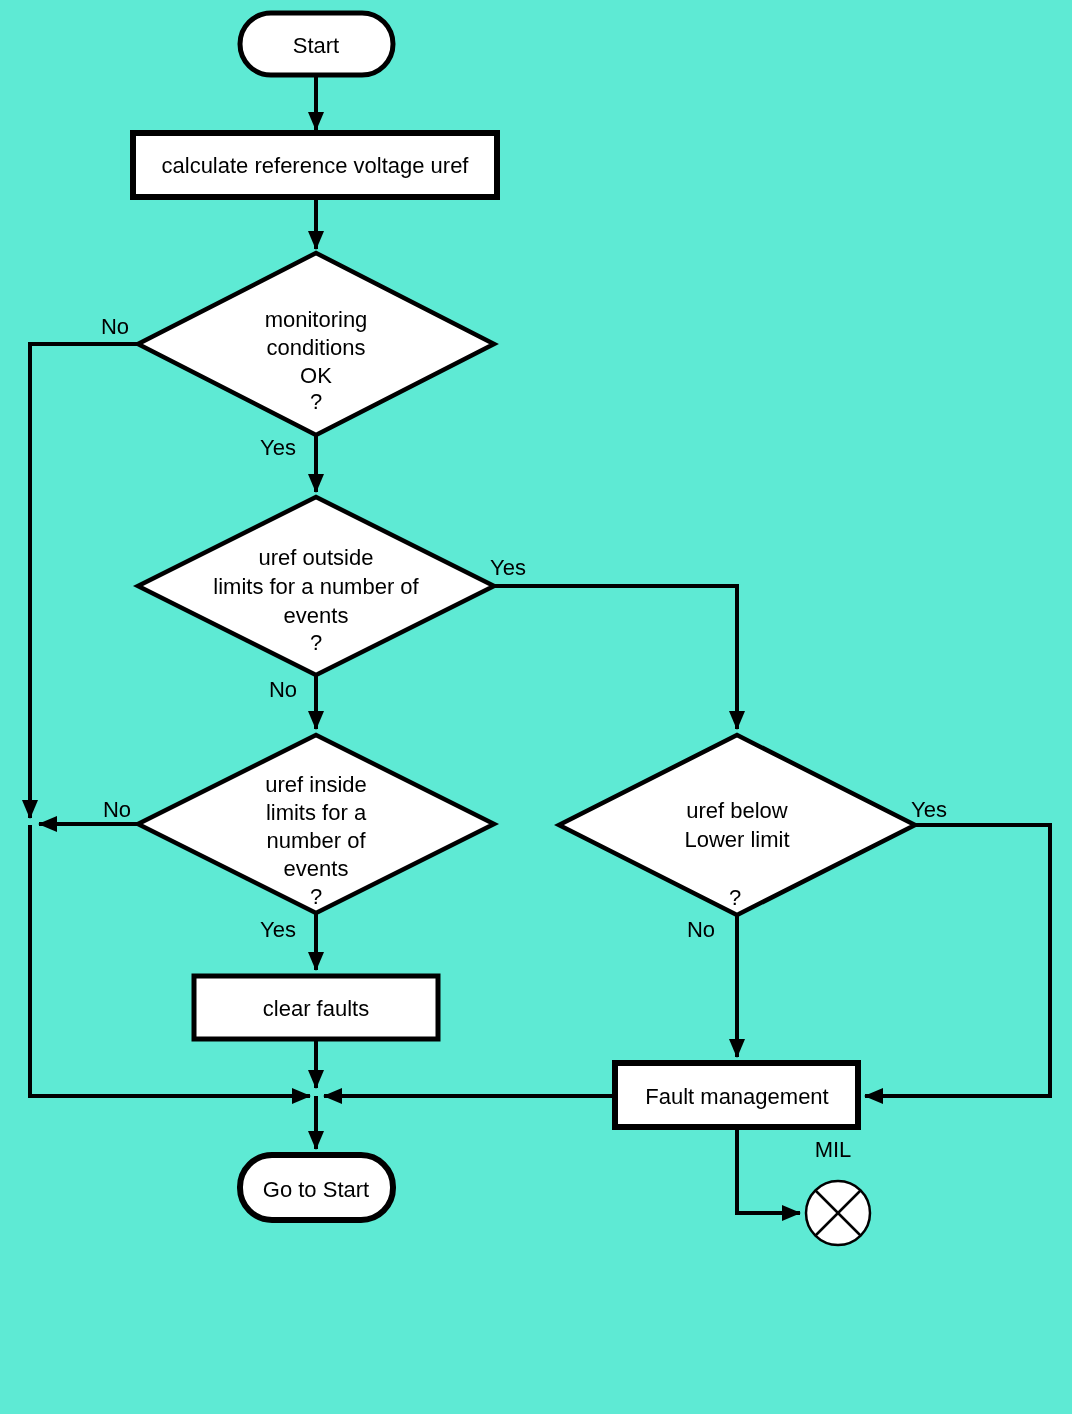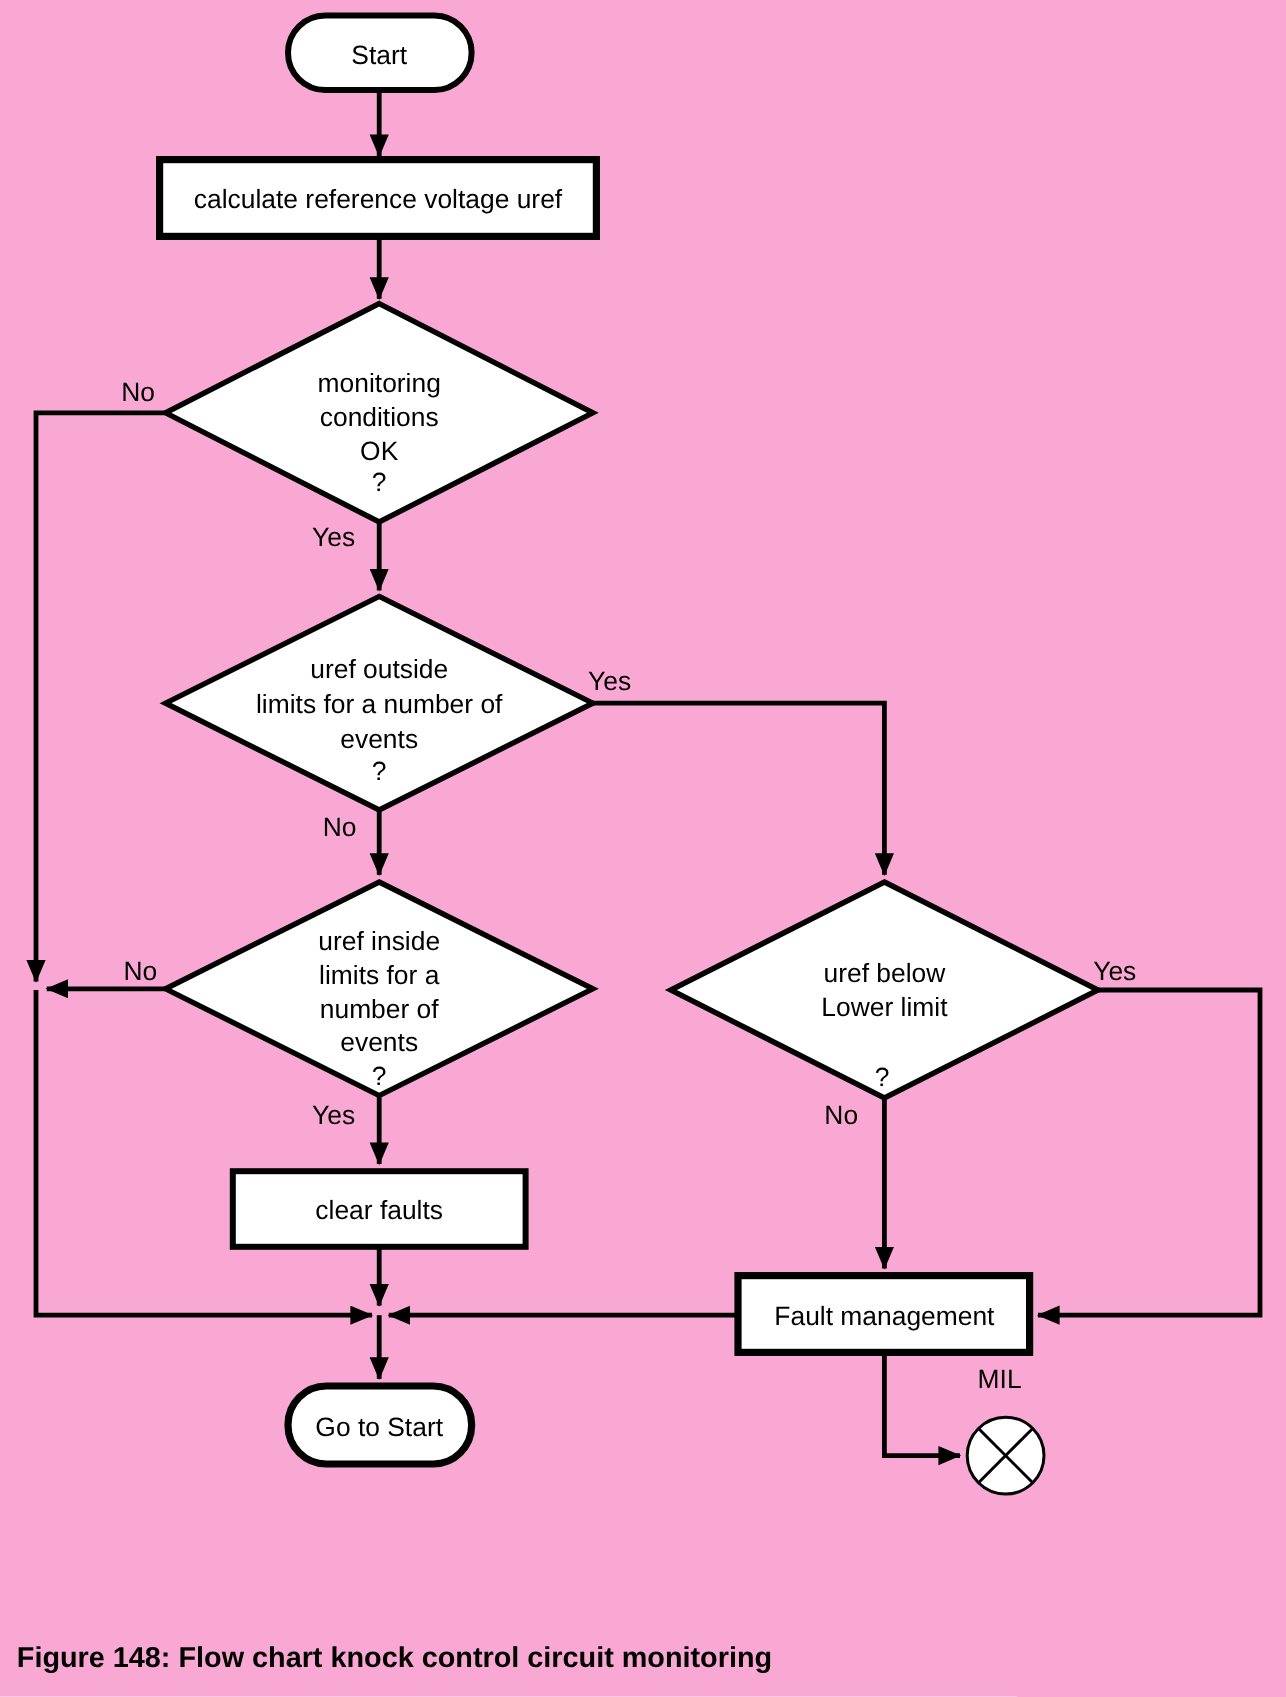--- a/index.html
+++ b/index.html
@@ -4,21 +4,21 @@
 <style>
   html, body {
     margin: 0;
     padding: 0;
     background: #ffffff;
   }
   .page {
     position: relative;
     width: 1072px;
     height: 1414px;
-    background: #f9a8d4;
+    background: #5eead4;
     font-family: "Liberation Sans", sans-serif;
     color: #000000;
     overflow: hidden;
   }
   svg.flow {
     position: absolute;
     left: 0;
     top: 0;
   }
   svg.flow text {
@@ -127,14 +127,13 @@
     <text x="115" y="334" text-anchor="middle">No</text>
     <text x="278" y="455" text-anchor="middle">Yes</text>
     <text x="508" y="575" text-anchor="middle">Yes</text>
     <text x="283" y="697" text-anchor="middle">No</text>
     <text x="117" y="817" text-anchor="middle">No</text>
     <text x="278" y="937" text-anchor="middle">Yes</text>
     <text x="929" y="817" text-anchor="middle">Yes</text>
     <text x="701" y="937" text-anchor="middle">No</text>
   </svg>
 
-  <div class="caption">Figure 148: Flow chart knock control circuit monitoring</div>
 </div>
 
 </body></html>

